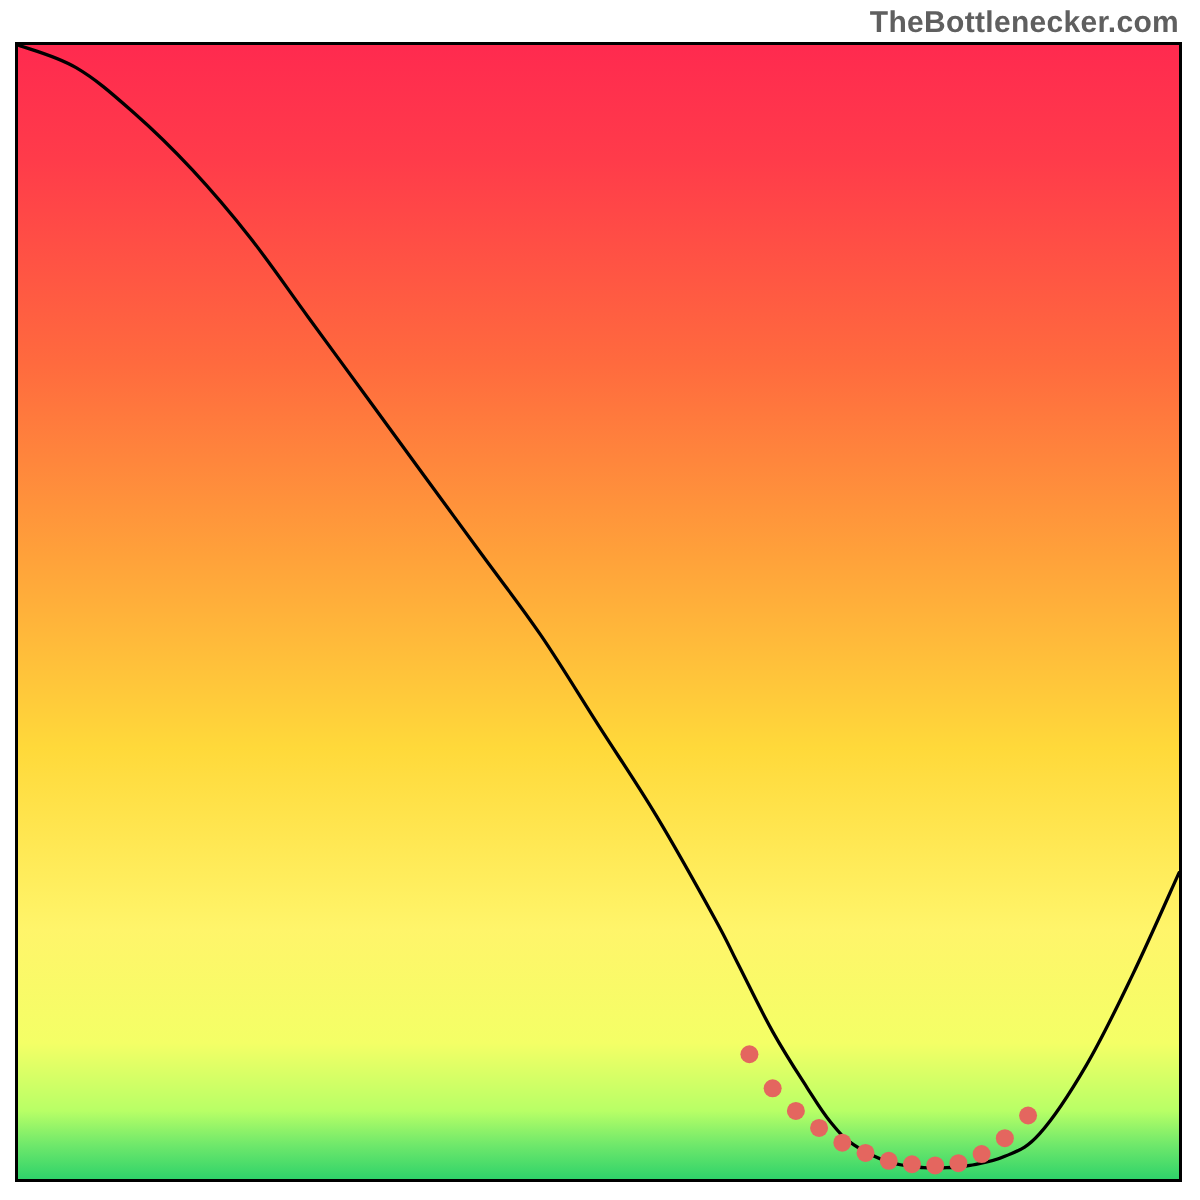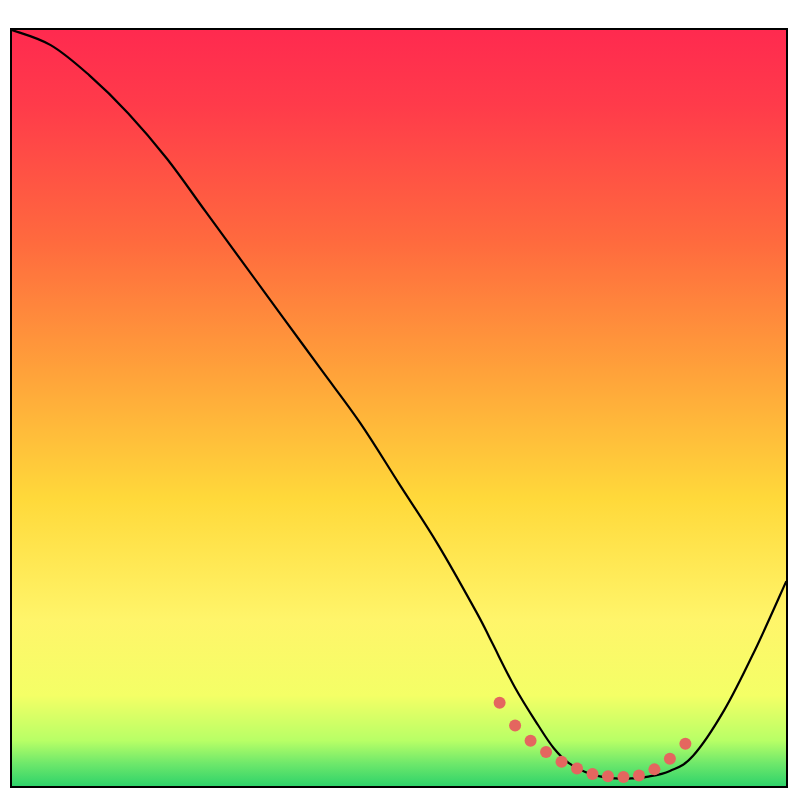--- a/index.html
+++ b/index.html
@@ -47,20 +47,21 @@
     width: 100%;
     height: 100%;
     overflow: visible;
   }
 </style>
 </head>
 <body>
 
 <div class="chart-outer">
 
+  <div class="watermark">TheBottlenecker.com</div>
 
   <div class="plot-border">
     <div class="gradient-bg" id="grad-bg" style="background: linear-gradient(rgb(255, 42, 79) 0%, rgb(255, 59, 74) 10%, rgb(255, 106, 62) 28%, rgb(255, 161, 58) 45%, rgb(255, 217, 58) 62%, rgb(255, 245, 106) 78%, rgb(244, 255, 102) 88%, rgb(184, 255, 102) 94%, rgb(111, 232, 107) 97%, rgb(47, 211, 106) 100%);"></div>
     <svg class="curve" viewBox="0 0 774 756" preserveAspectRatio="none">
       <path id="curve-path" fill="none" stroke-width="2.2" stroke-linejoin="round" stroke-linecap="round" d="M 0.00 0.00 C 6.97 2.72, 24.77 6.96, 38.70 15.12 C 52.63 23.28, 63.47 33.11, 77.40 45.36 C 91.33 57.61, 102.17 68.19, 116.10 83.16 C 130.03 98.13, 140.87 110.83, 154.80 128.52 C 168.73 146.21, 179.57 162.39, 193.50 181.44 C 207.43 200.49, 218.27 215.31, 232.20 234.36 C 246.13 253.41, 256.97 268.23, 270.90 287.28 C 284.83 306.33, 295.67 321.15, 309.60 340.20 C 323.53 359.25, 334.37 372.71, 348.30 393.12 C 362.23 413.53, 373.07 431.83, 387.00 453.60 C 400.93 475.37, 411.77 490.95, 425.70 514.08 C 439.63 537.21, 454.65 564.43, 464.40 582.12 C 474.15 599.81, 472.91 598.75, 479.88 612.36 C 486.85 625.97, 494.74 642.75, 503.10 657.72 C 511.46 672.69, 519.35 684.63, 526.32 695.52 C 533.29 706.41, 536.23 711.40, 541.80 718.20 C 547.37 725.00, 550.31 728.56, 557.28 733.32 C 564.25 738.08, 572.14 741.94, 580.50 744.66 C 588.86 747.38, 596.75 747.76, 603.72 748.44 C 610.69 749.12, 613.63 748.71, 619.20 748.44 C 624.77 748.17, 627.71 748.29, 634.68 746.93 C 641.65 745.57, 649.54 744.69, 657.90 740.88 C 666.26 737.07, 671.37 736.65, 681.12 725.76 C 690.87 714.87, 700.93 699.45, 712.08 680.40 C 723.23 661.35, 731.89 643.05, 743.04 619.92 C 754.19 596.79, 768.43 564.13, 774.00 551.88" stroke="#000000"></path>
       <g id="dots-group">
           <circle cx="487.62" cy="672.84" r="6" fill="#e4665f"></circle>
           <circle cx="503.10" cy="695.52" r="6" fill="#e4665f"></circle>
           <circle cx="518.58" cy="710.64" r="6" fill="#e4665f"></circle>
           <circle cx="534.06" cy="721.98" r="6" fill="#e4665f"></circle>

